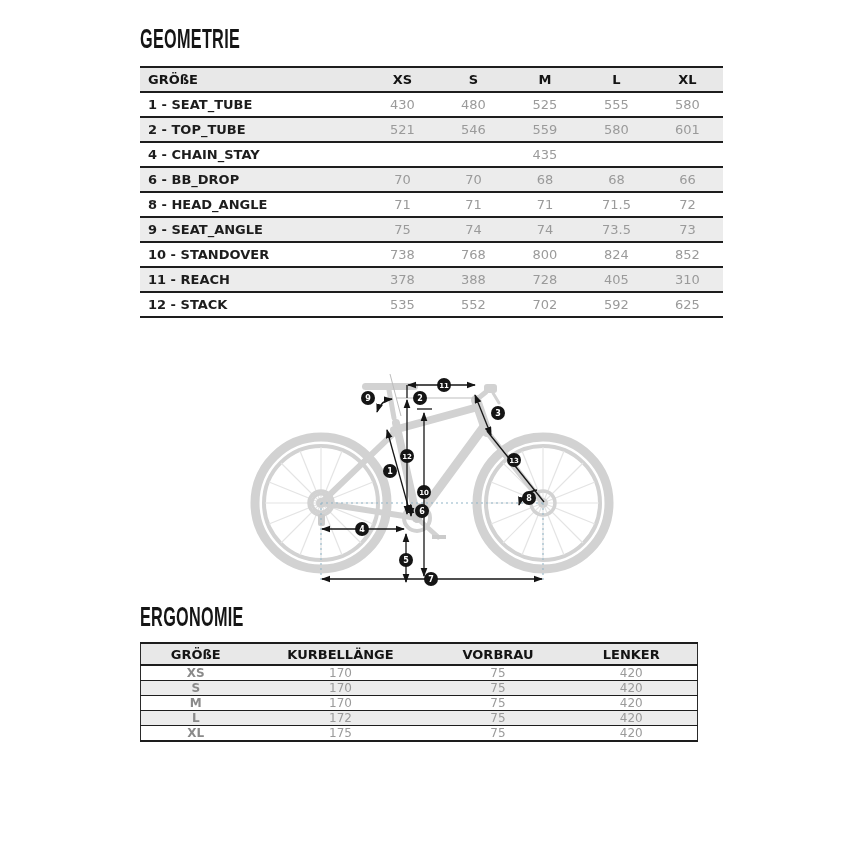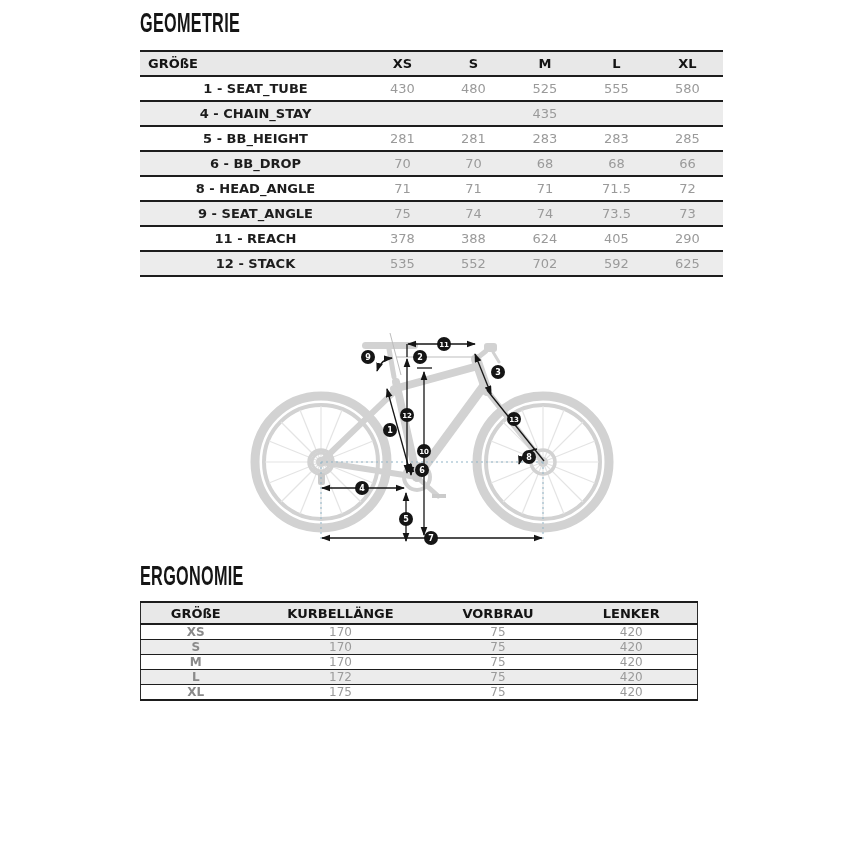--- a/index.html
+++ b/index.html
@@ -1,30 +1,30 @@
 <!DOCTYPE html>
 <html><head>
 <meta charset="utf-8">
 <style>
   html,body{margin:0;padding:0;background:#ffffff;}
   body{width:868px;height:868px;overflow:hidden;font-family:"DejaVu Sans",sans-serif;-webkit-font-smoothing:antialiased;}
-  .page{padding:8px 0 0 140px;width:600px;}
+  .page{padding:24px 0 0 140px;width:600px;}
 
   .section-title{margin:0;height:30px;line-height:30px;color:#151515;
     font-family:"Liberation Sans",sans-serif;font-weight:bold;font-size:28px;
     transform:scaleX(.58);transform-origin:left center;letter-spacing:.5px;white-space:nowrap;}
 
   
   table.geo{border-collapse:collapse;width:583px;margin-top:12px;table-layout:fixed;}
   .geo thead tr{border-top:2px solid #1d1d1d;background:#e8e8e8;}
   .geo tr{border-bottom:2px solid #1d1d1d;}
   .geo th,.geo td{font-size:13px;padding:3px 4px;height:17px;overflow:hidden;white-space:nowrap;}
   .geo thead th{font-weight:bold;color:#141414;text-align:center;}
   .geo thead th.first{text-align:left;padding-left:8px;}
-  .geo tbody th{font-weight:bold;color:#1d1d1d;text-align:center;padding-left:8px;}
+  .geo tbody th{font-weight:bold;color:#1d1d1d;text-align:left;padding-left:8px;}
   .geo tbody td{text-align:center;color:#9a9a9a;font-weight:normal;}
   .geo tbody tr:nth-child(even){background:#ececec;}
 
   
   .diagram-wrap{margin:28px 0 0 78px;width:450px;height:250px;}
   .dim{stroke:#151515;stroke-width:1.3;fill:none;}
   .hairline{stroke:#bdbdbd;stroke-width:1;fill:none;}
   .dot{stroke:#8fb3c6;stroke-width:1;stroke-dasharray:2 3;fill:none;}
   .sil{stroke:#d2d2d2;fill:none;stroke-linecap:round;}
   .mk circle{fill:#151515;}
@@ -71,36 +71,36 @@
     <tbody>
         <tr>
           <th>1 - SEAT_TUBE</th>
           <td>430</td>
           <td>480</td>
           <td>525</td>
           <td>555</td>
           <td>580</td>
         </tr>
         <tr>
+          <th>2 - TOP_TUBE</th>
+          <td>521</td>
+          <td>546</td>
+          <td>559</td>
+          <td>580</td>
+          <td>601</td>
+        </tr>
+        <tr>
           <th>4 - CHAIN_STAY</th>
           <td></td>
           <td></td>
           <td>435</td>
           <td></td>
           <td></td>
         </tr>
         <tr>
-          <th>5 - BB_HEIGHT</th>
-          <td>281</td>
-          <td>281</td>
-          <td>283</td>
-          <td>283</td>
-          <td>285</td>
-        </tr>
-        <tr>
           <th>6 - BB_DROP</th>
           <td>70</td>
           <td>70</td>
           <td>68</td>
           <td>68</td>
           <td>66</td>
         </tr>
         <tr>
           <th>8 - HEAD_ANGLE</th>
           <td>71</td>
@@ -111,26 +111,34 @@
         </tr>
         <tr>
           <th>9 - SEAT_ANGLE</th>
           <td>75</td>
           <td>74</td>
           <td>74</td>
           <td>73.5</td>
           <td>73</td>
         </tr>
         <tr>
+          <th>10 - STANDOVER</th>
+          <td>738</td>
+          <td>768</td>
+          <td>800</td>
+          <td>824</td>
+          <td>852</td>
+        </tr>
+        <tr>
           <th>11 - REACH</th>
           <td>378</td>
           <td>388</td>
-          <td>624</td>
+          <td>728</td>
           <td>405</td>
-          <td>290</td>
+          <td>310</td>
         </tr>
         <tr>
           <th>12 - STACK</th>
           <td>535</td>
           <td>552</td>
           <td>702</td>
           <td>592</td>
           <td>625</td>
         </tr>
       </tbody>

